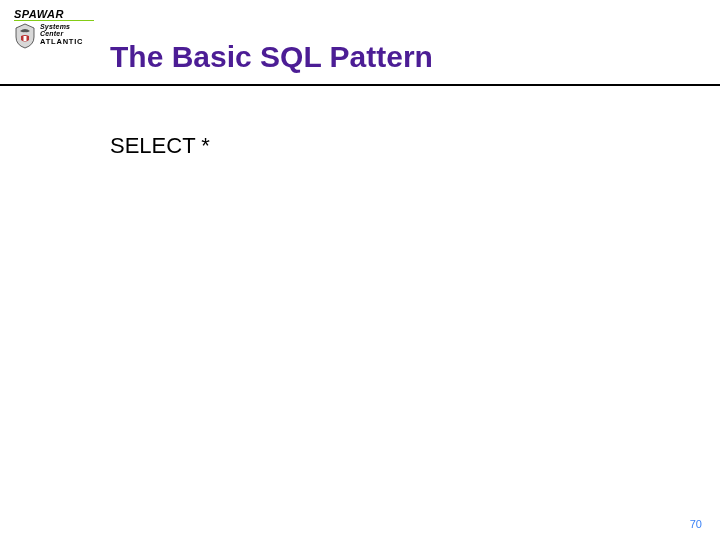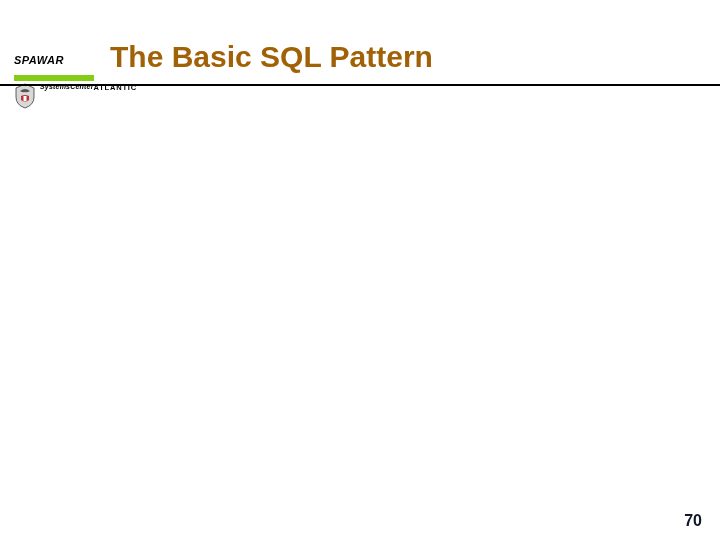--- a/index.html
+++ b/index.html
@@ -19,84 +19,82 @@
     left: 14px;
     width: 80px;
   }
   .logo-top {
     font-family: Arial, Helvetica, sans-serif;
     font-size: 11px;
     font-weight: bold;
     font-style: italic;
     letter-spacing: 0.5px;
     color: #000;
-    border-bottom: 6px solid #84cc16;
+    border-bottom: 1px solid #84cc16;
     line-height: 1.1;
-    padding-bottom: 9px;
+    padding-bottom: 0;
     margin-bottom: 2px;
-    margin-top: 46px;
   }
   .logo-bottom {
     display: flex;
     align-items: flex-start;
   }
   .logo-emblem {
     width: 22px;
     height: 26px;
     flex: 0 0 22px;
     margin-right: 4px;
   }
   .logo-emblem svg { display:block; }
   .logo-text {
     display: flex;
-    flex-direction: row;
+    flex-direction: column;
     line-height: 1;
   }
   .logo-text .sc {
     font-size: 7px;
     font-style: italic;
     font-weight: bold;
     letter-spacing: 0.2px;
   }
   .logo-text .atl {
     font-size: 7.5px;
     font-weight: bold;
     letter-spacing: 0.8px;
     margin-top: 1px;
   }
   .title {
     position: absolute;
     top: 40px;
     left: 110px;
     font-size: 30px;
     font-weight: bold;
-    color: #a16207;
+    color: #4c1d95;
   }
   .rule {
     position: absolute;
     top: 84px;
     left: 0;
     width: 720px;
     height: 0;
     border-top: 2px solid #000;
   }
   .body {
     position: absolute;
     top: 130px;
     left: 110px;
     font-size: 22px;
     line-height: 1.45;
   }
   .pagenum {
     position: absolute;
     bottom: 10px;
     right: 18px;
-    font-size: 16px;
-    color: #0f172a;
-    font-weight: bold;
+    font-size: 11px;
+    color: #3b82f6;
   }
 </style>
 </head>
 <body>
 
 <div class="logo">
   <div class="logo-top">SPAWAR</div>
   <div class="logo-bottom">
     <div class="logo-emblem">
       <svg viewBox="0 0 22 26" width="22" height="26">
@@ -112,15 +110,16 @@
       <span class="atl">ATLANTIC</span>
     </div>
   </div>
 </div>
 
 <div class="title">The Basic SQL Pattern</div>
 
 <div class="rule"></div>
 
 <div class="body">
+  <div>SELECT *</div>
 </div>
 
 <div class="pagenum">70</div>
 
 </body></html>

